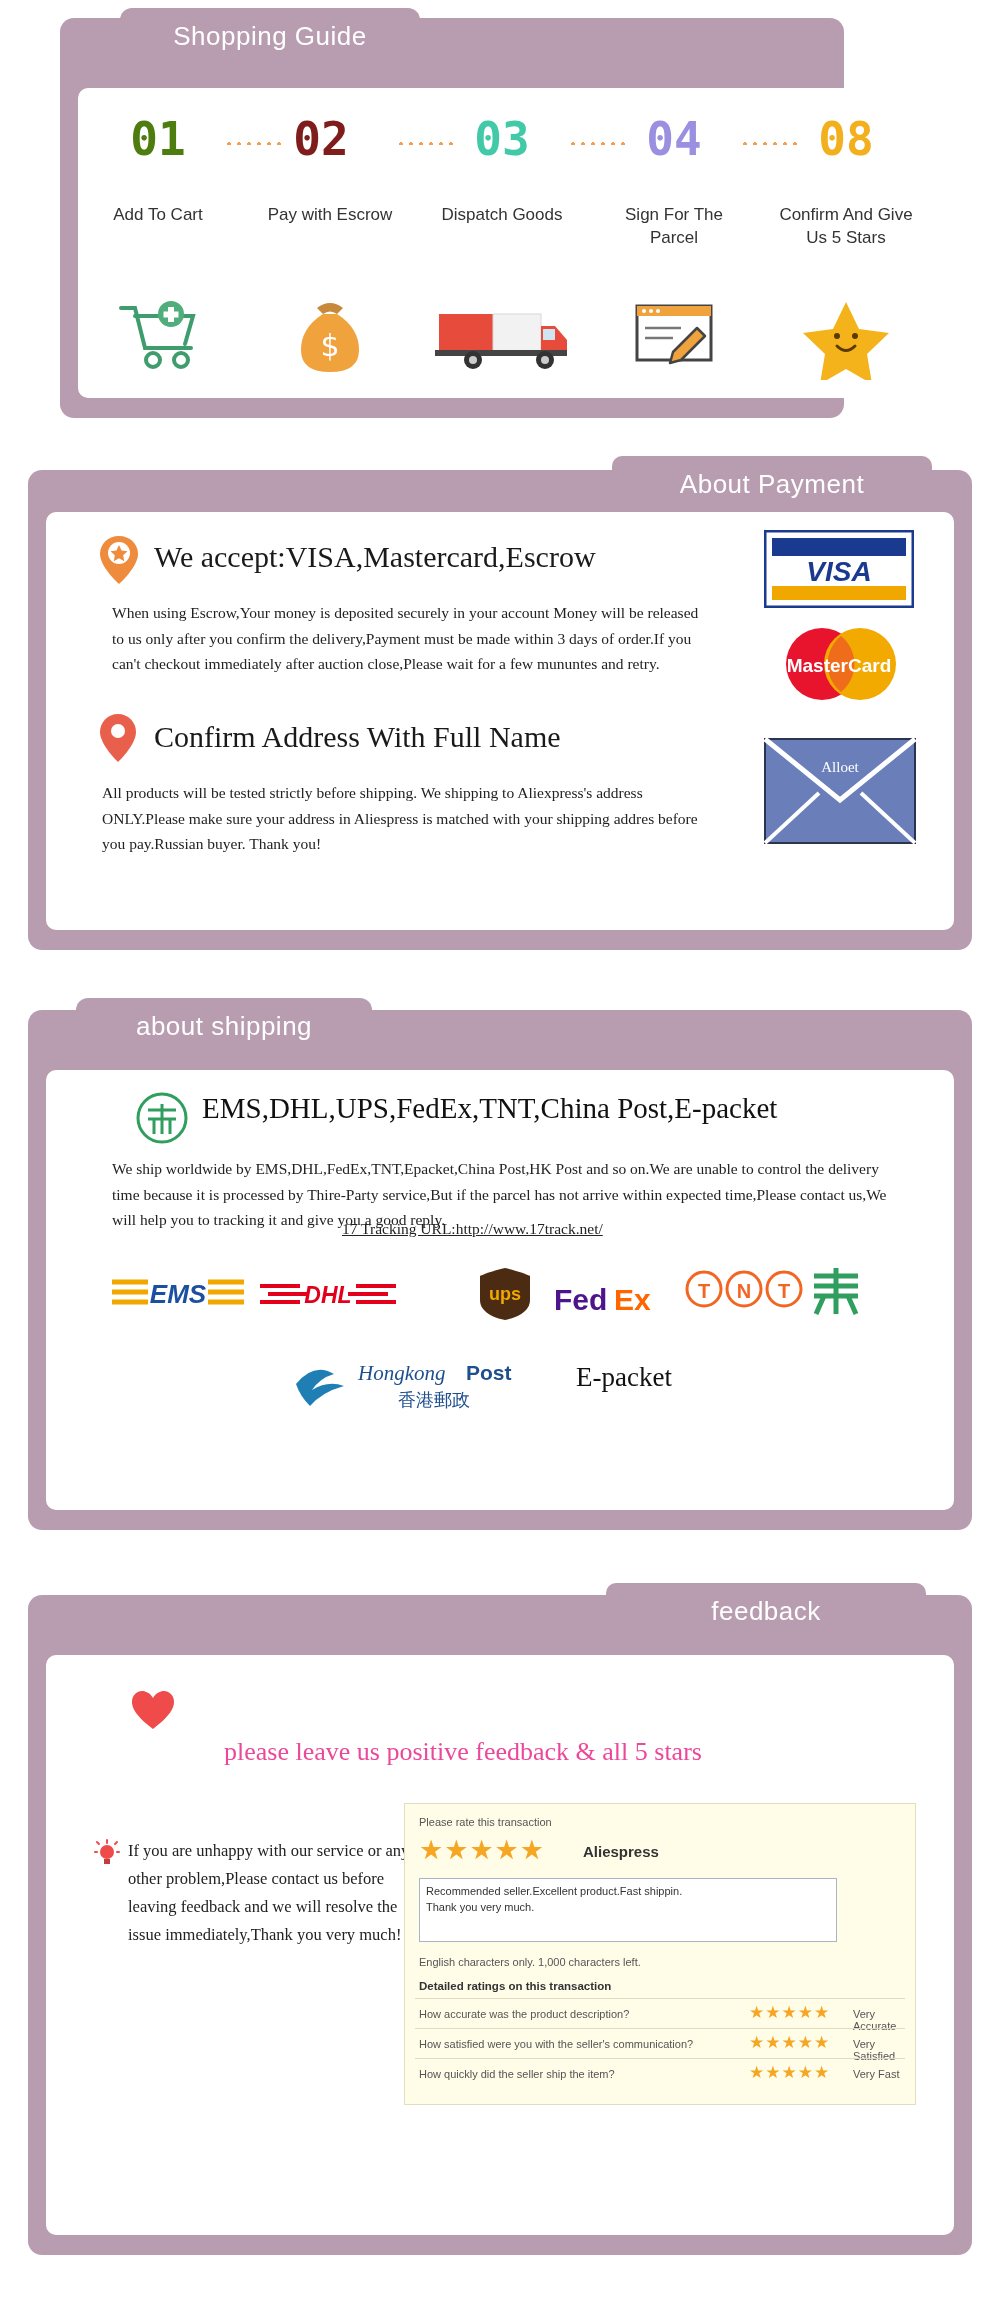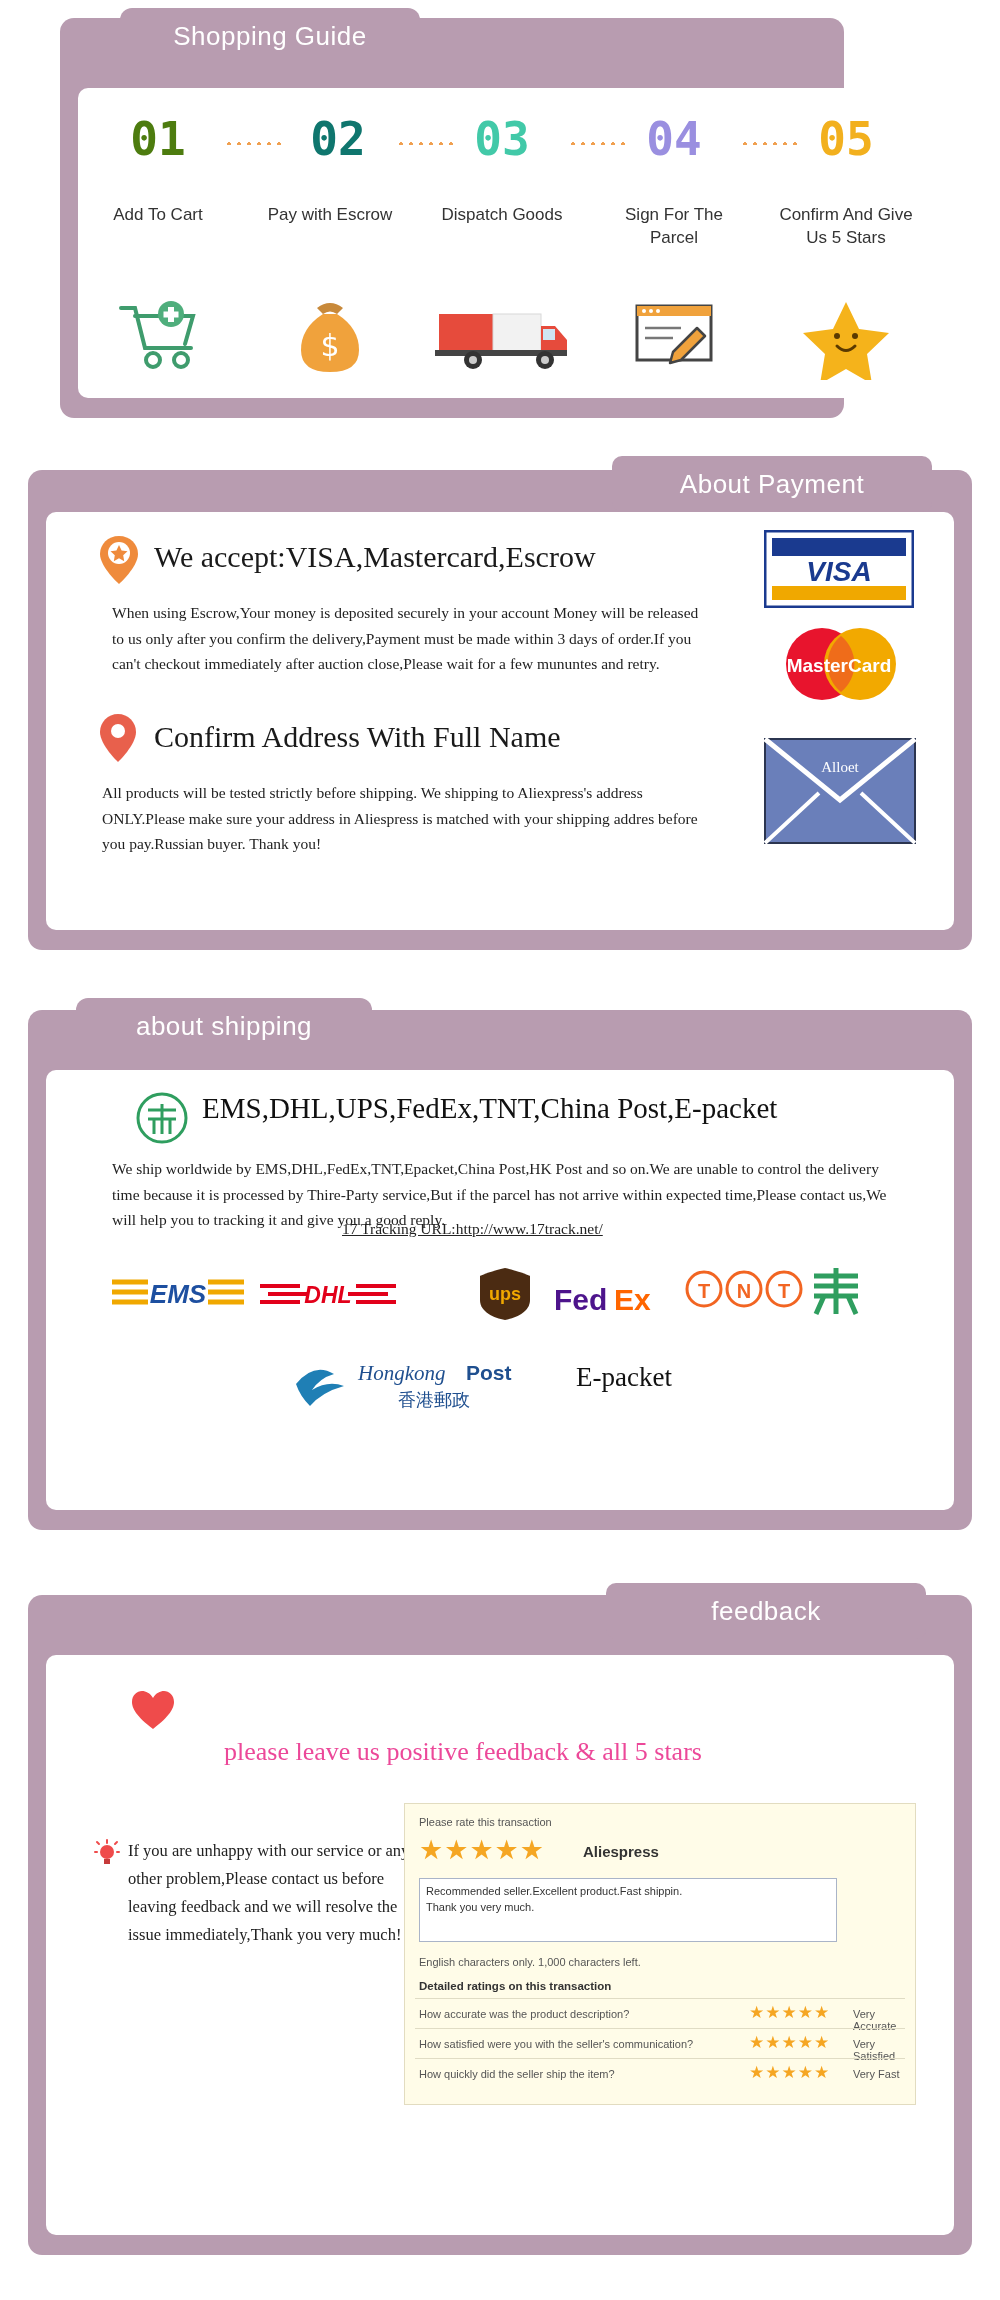--- a/index.html
+++ b/index.html
@@ -89,24 +89,24 @@
 
 <div class="page">
 
   <div class="panel" id="sec-guide">
     <div class="tab round-tl" id="tab-guide">Shopping Guide</div>
     <div class="panel-inner">
 
       <div class="steps">
 
         <div class="step-num" style="left:20px;color:#4d7c0f;">01</div>
-        <div class="step-num" style="left:200px;color:#0f766e;">02</div>
+        <div class="step-num" style="left:183px;color:#7f1d1d;">02</div>
         <div class="step-num" style="left:364px;color:#42c9a8;">03</div>
         <div class="step-num" style="left:536px;color:#9a8fe0;">04</div>
-        <div class="step-num" style="left:708px;color:#f2b01e;">05</div>
+        <div class="step-num" style="left:708px;color:#f2b01e;">08</div>
 
         <div class="dots" style="left:146px;"></div>
         <div class="dots" style="left:318px;"></div>
         <div class="dots" style="left:490px;"></div>
         <div class="dots" style="left:662px;"></div>
 
         <div class="step-label" style="left:5px;">Add To Cart</div>
         <div class="step-label" style="left:177px;">Pay with Escrow</div>
         <div class="step-label" style="left:349px;">Dispatch Goods</div>
         <div class="step-label" style="left:521px;">Sign For The Parcel</div>

